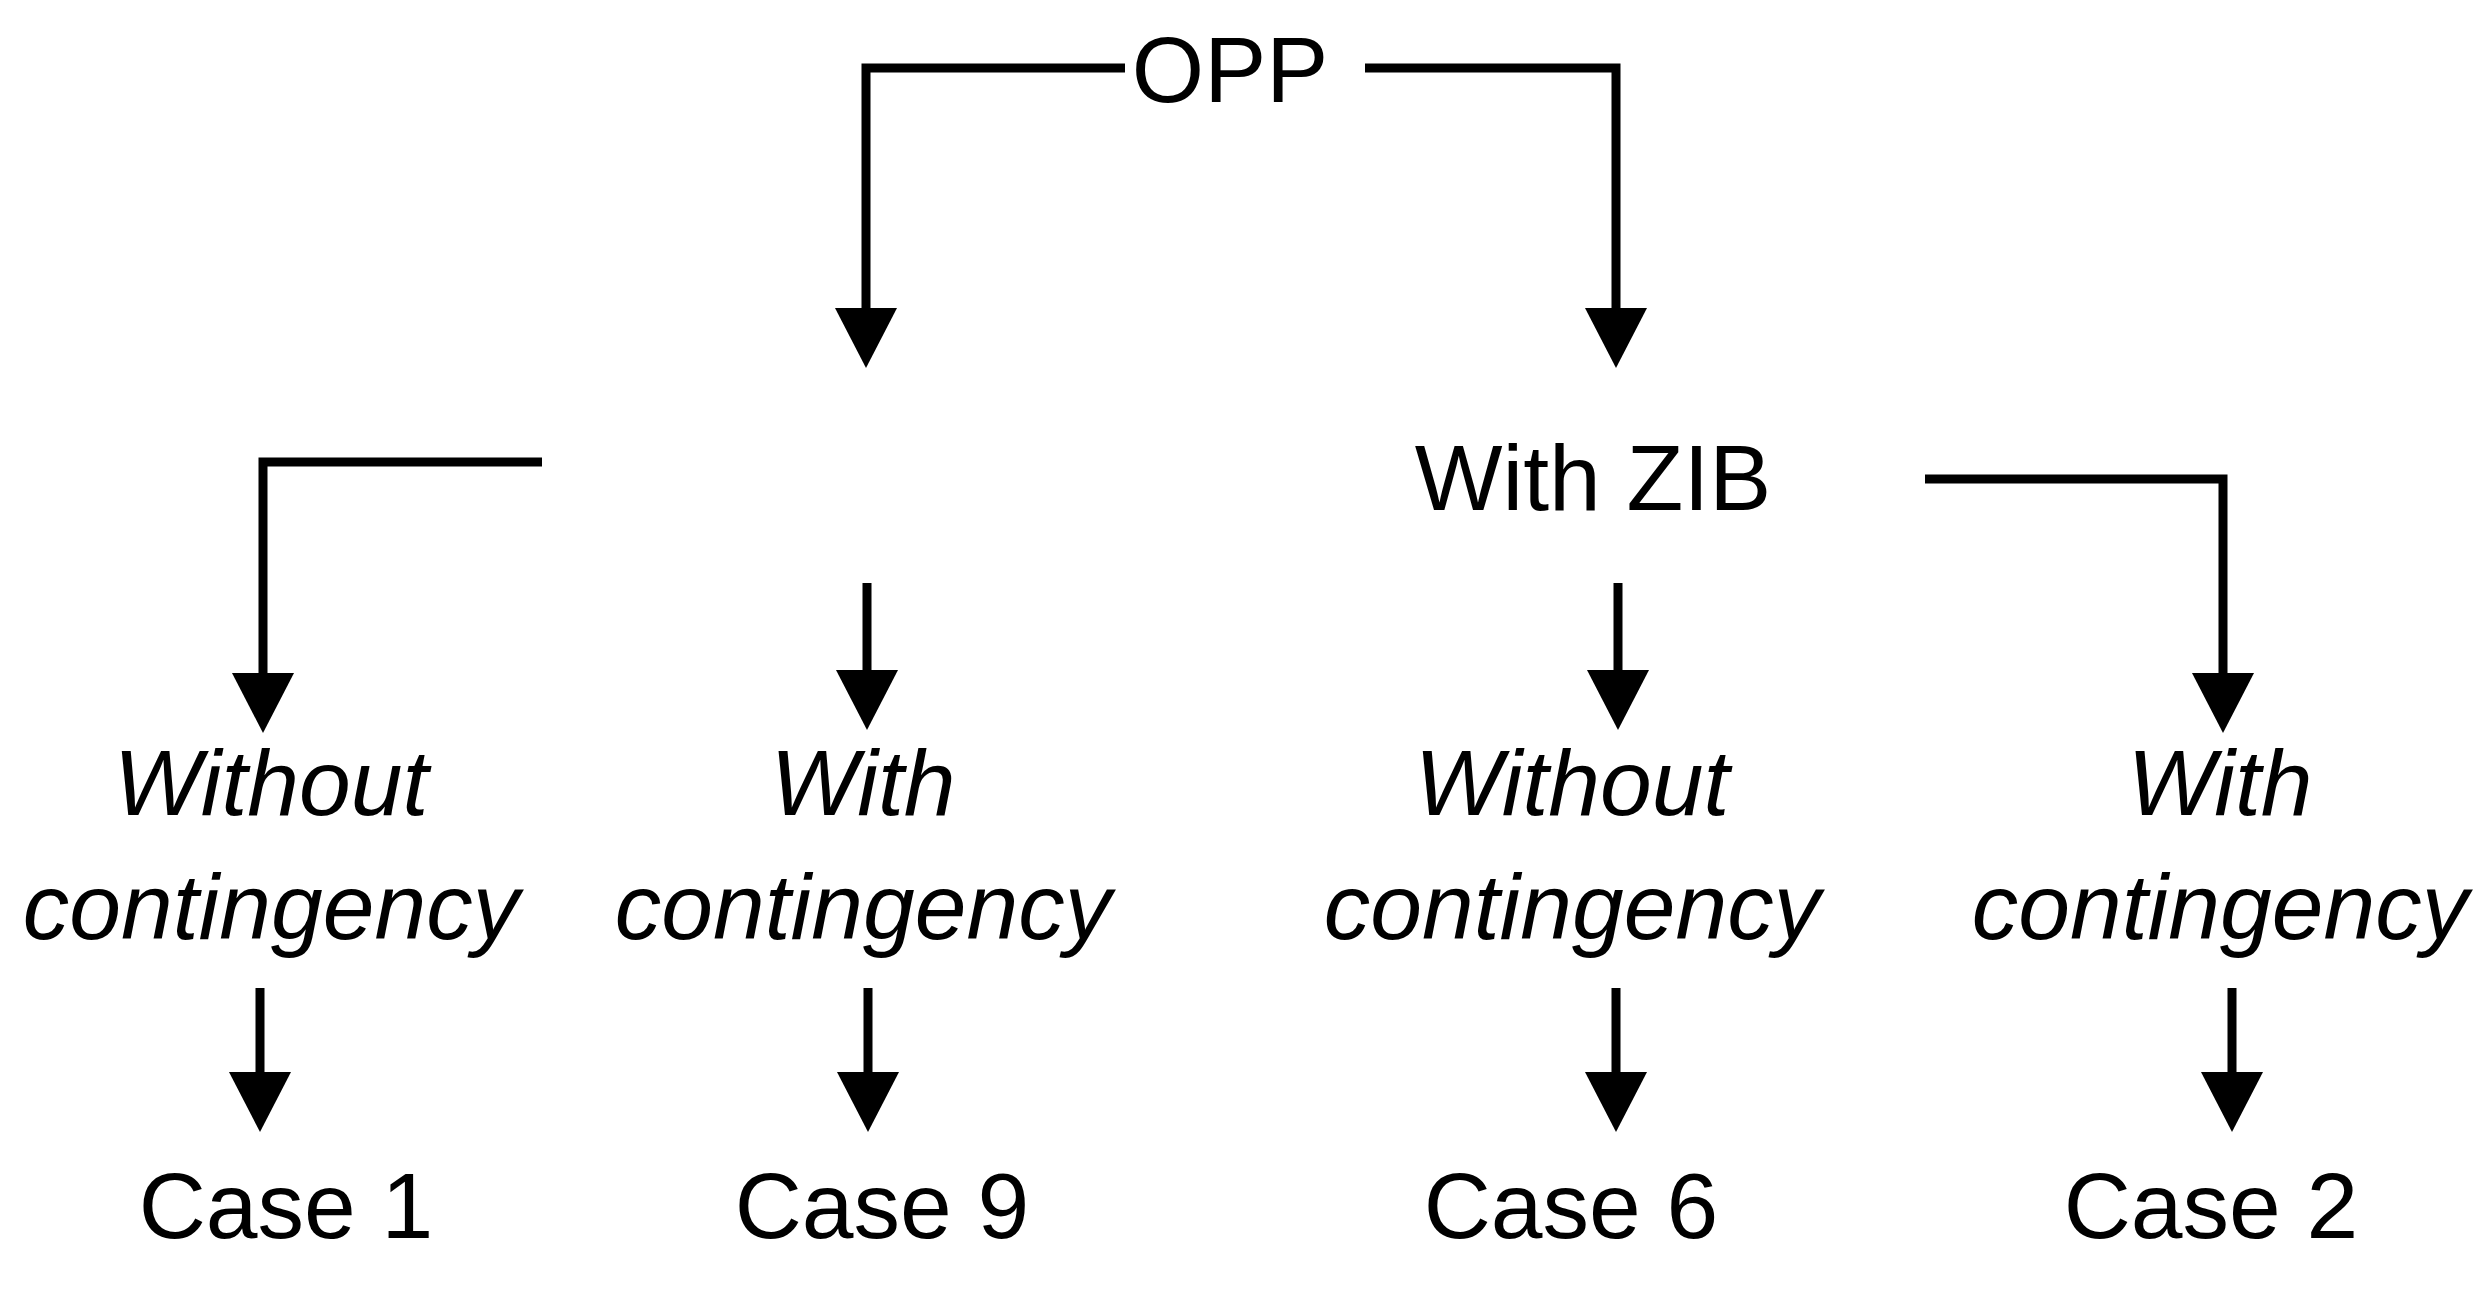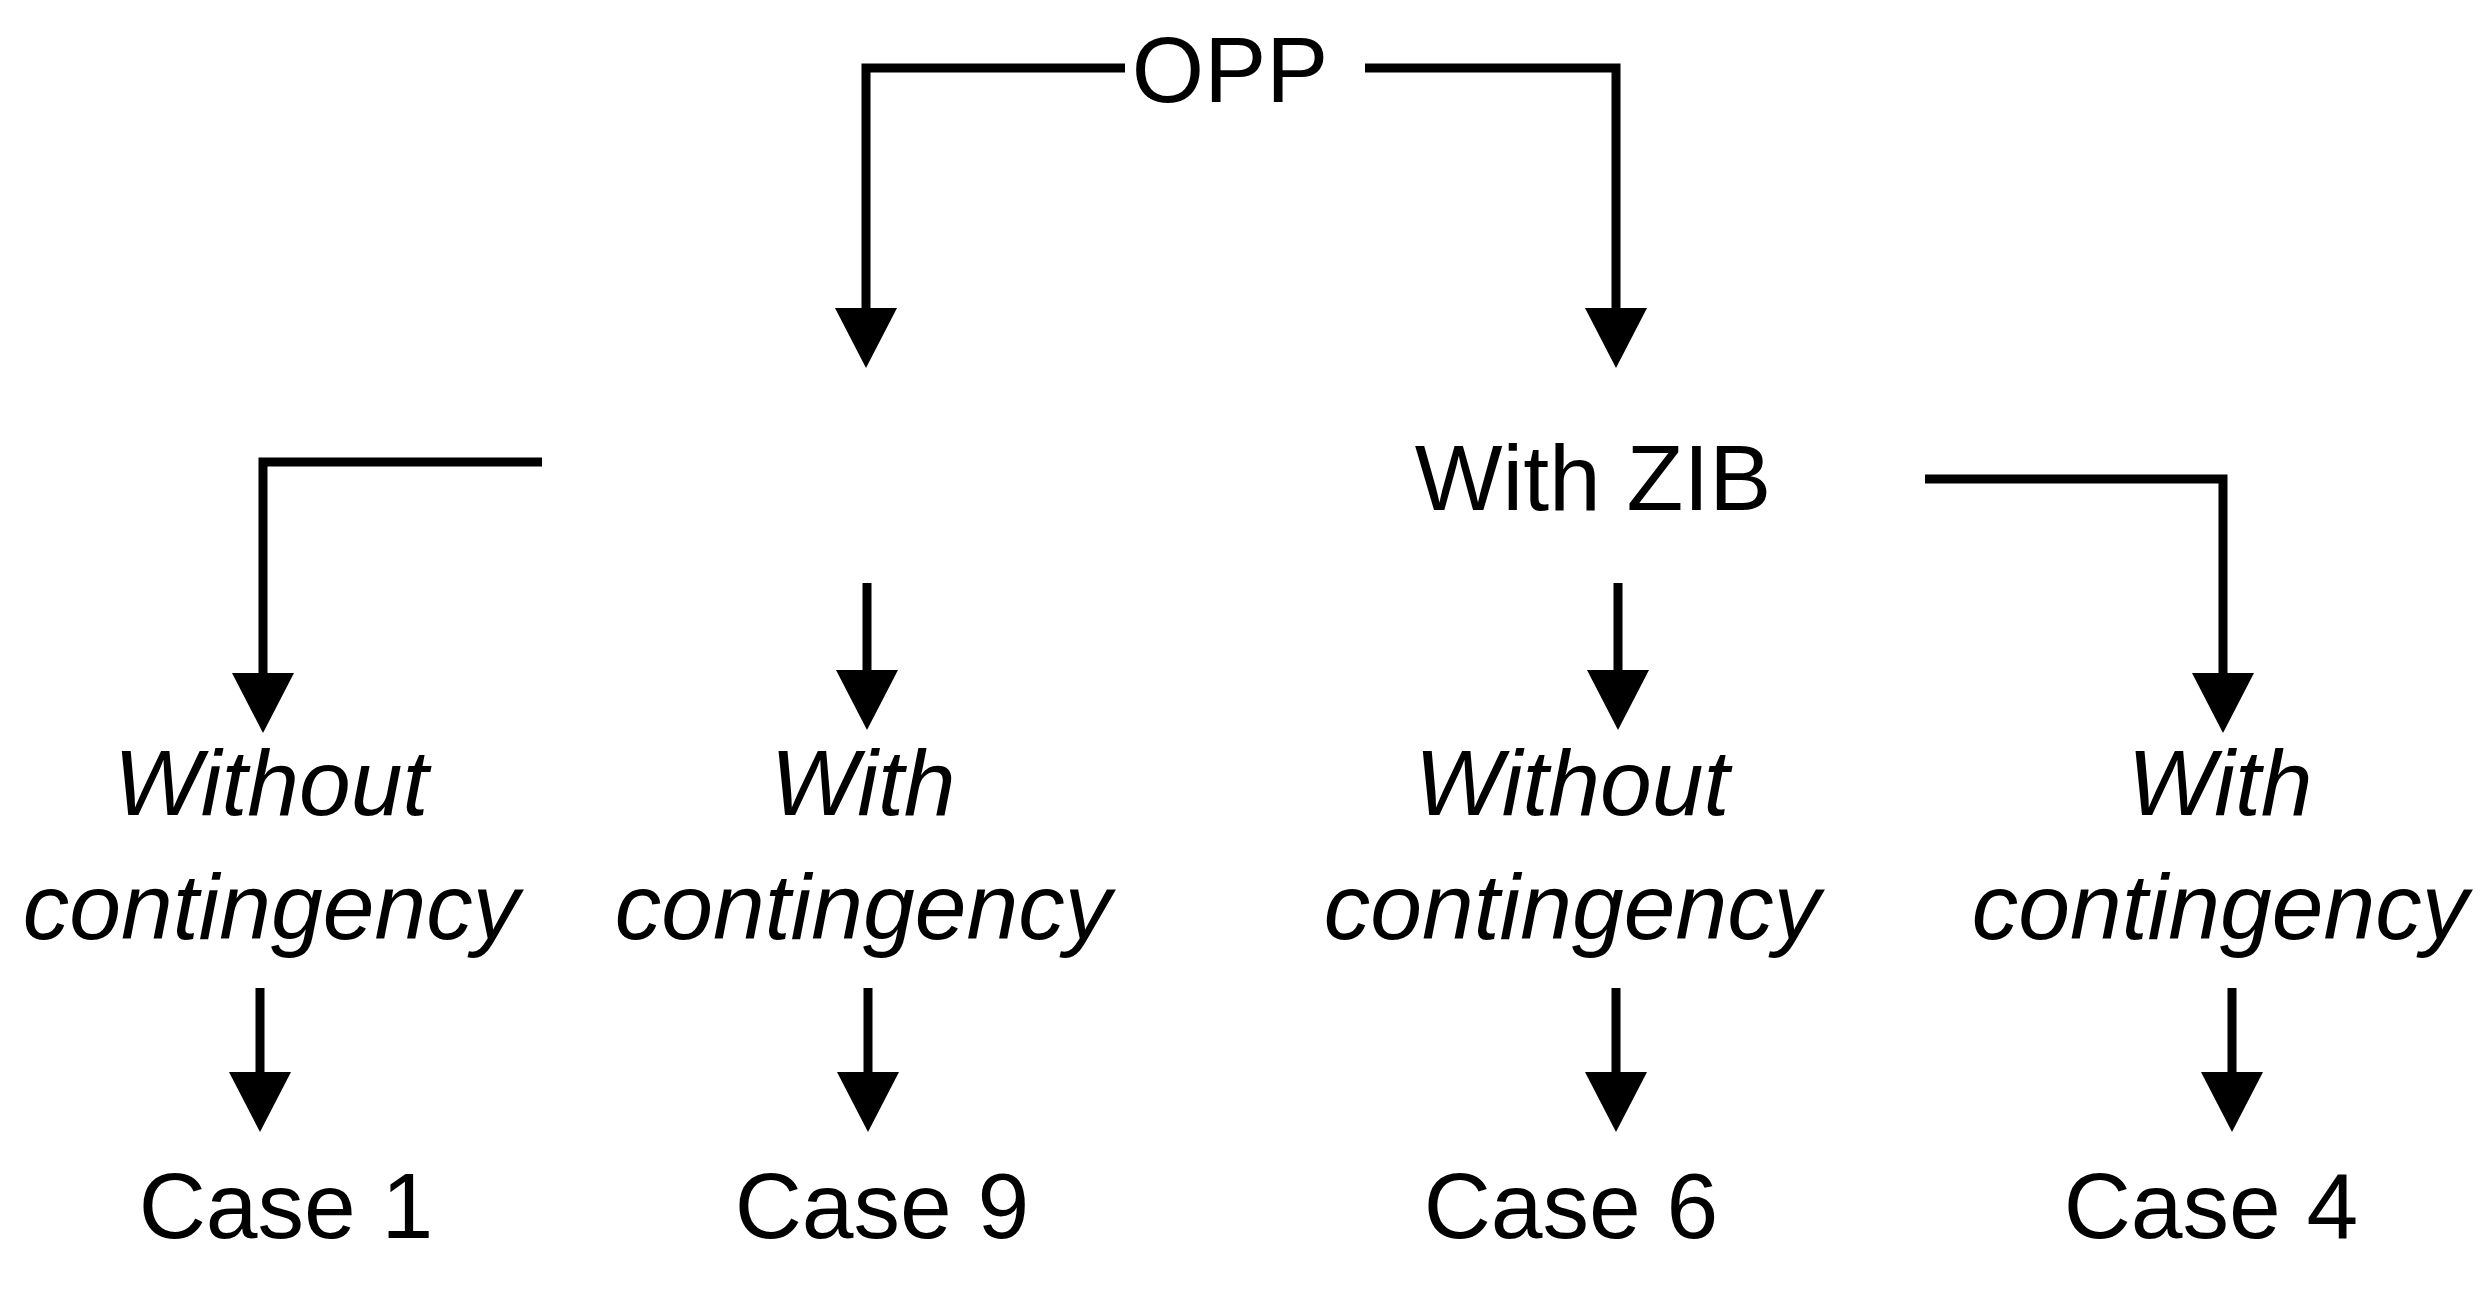--- a/index.html
+++ b/index.html
@@ -107,15 +107,15 @@
     <span class="line">contingency</span>
   </div>
   <div class="label" style="left:2220px; top:845px;">
     <span class="line">With</span>
     <span class="line">contingency</span>
   </div>
 
   <div class="label" style="left:274px; top:1206px;margin-left:12px;">Case 1</div>
   <div class="label" style="left:882px; top:1206px;">Case 9</div>
   <div class="label" style="left:1571px; top:1206px;">Case 6</div>
-  <div class="label" style="left:2211px; top:1206px;">Case 4</div>
+  <div class="label" style="left:2211px; top:1206px;">Case 2</div>
 
 </div>
 
 </body></html>

